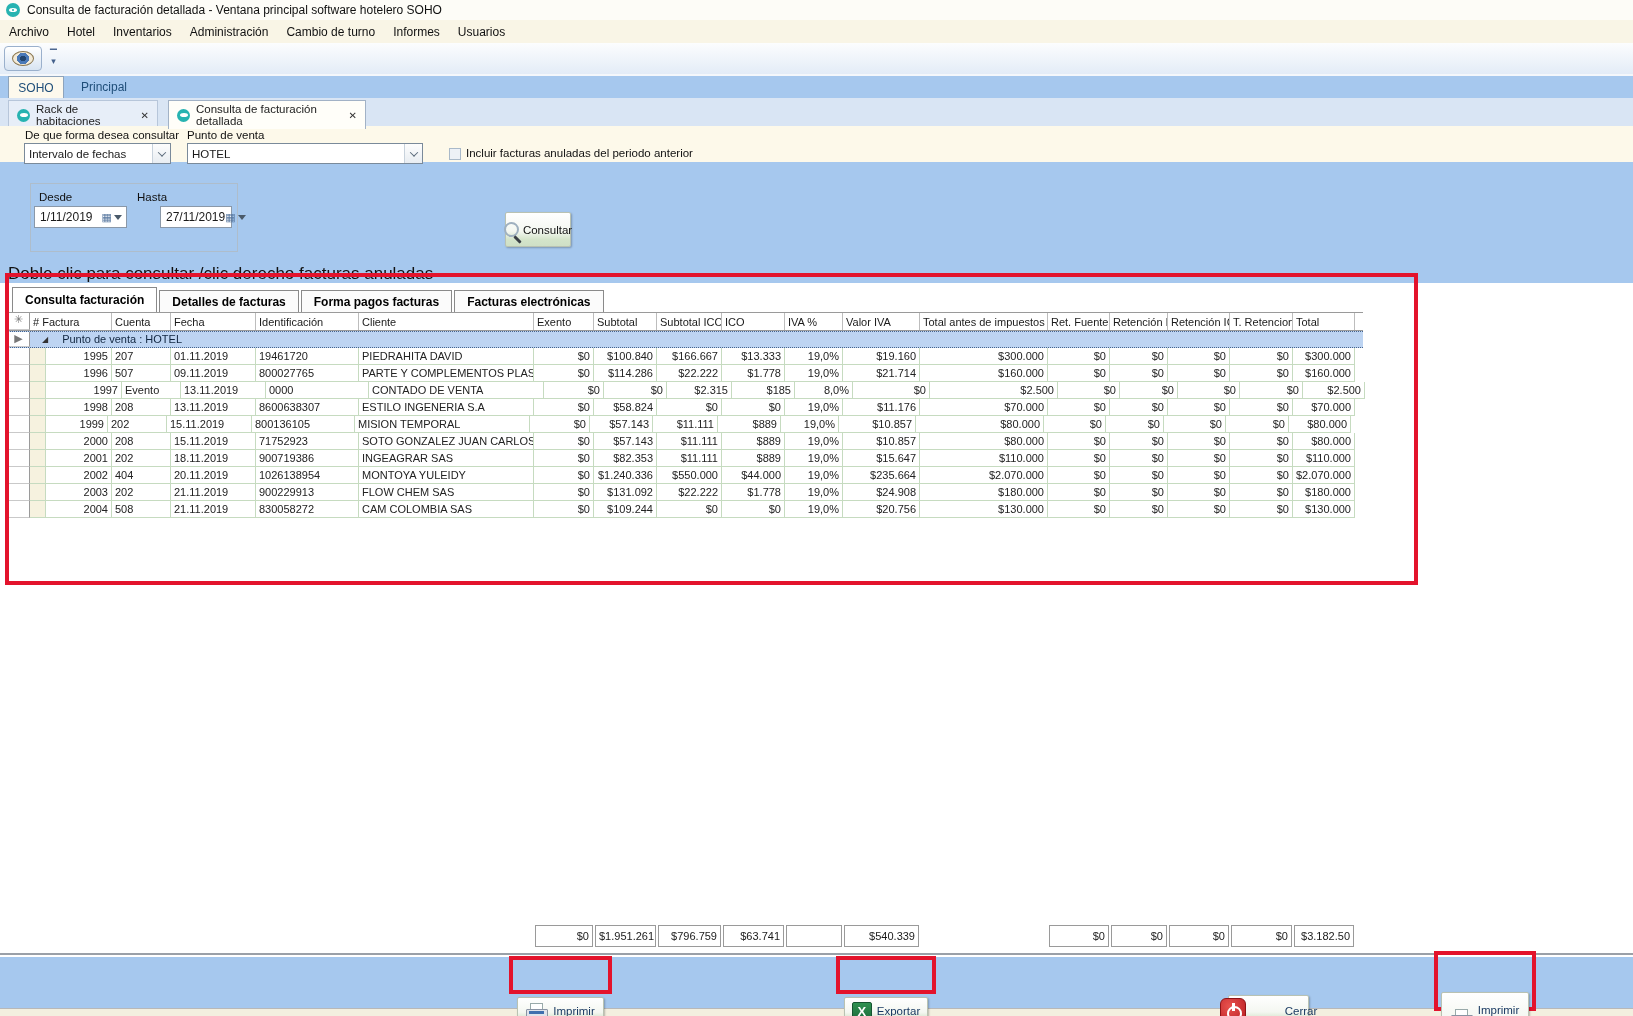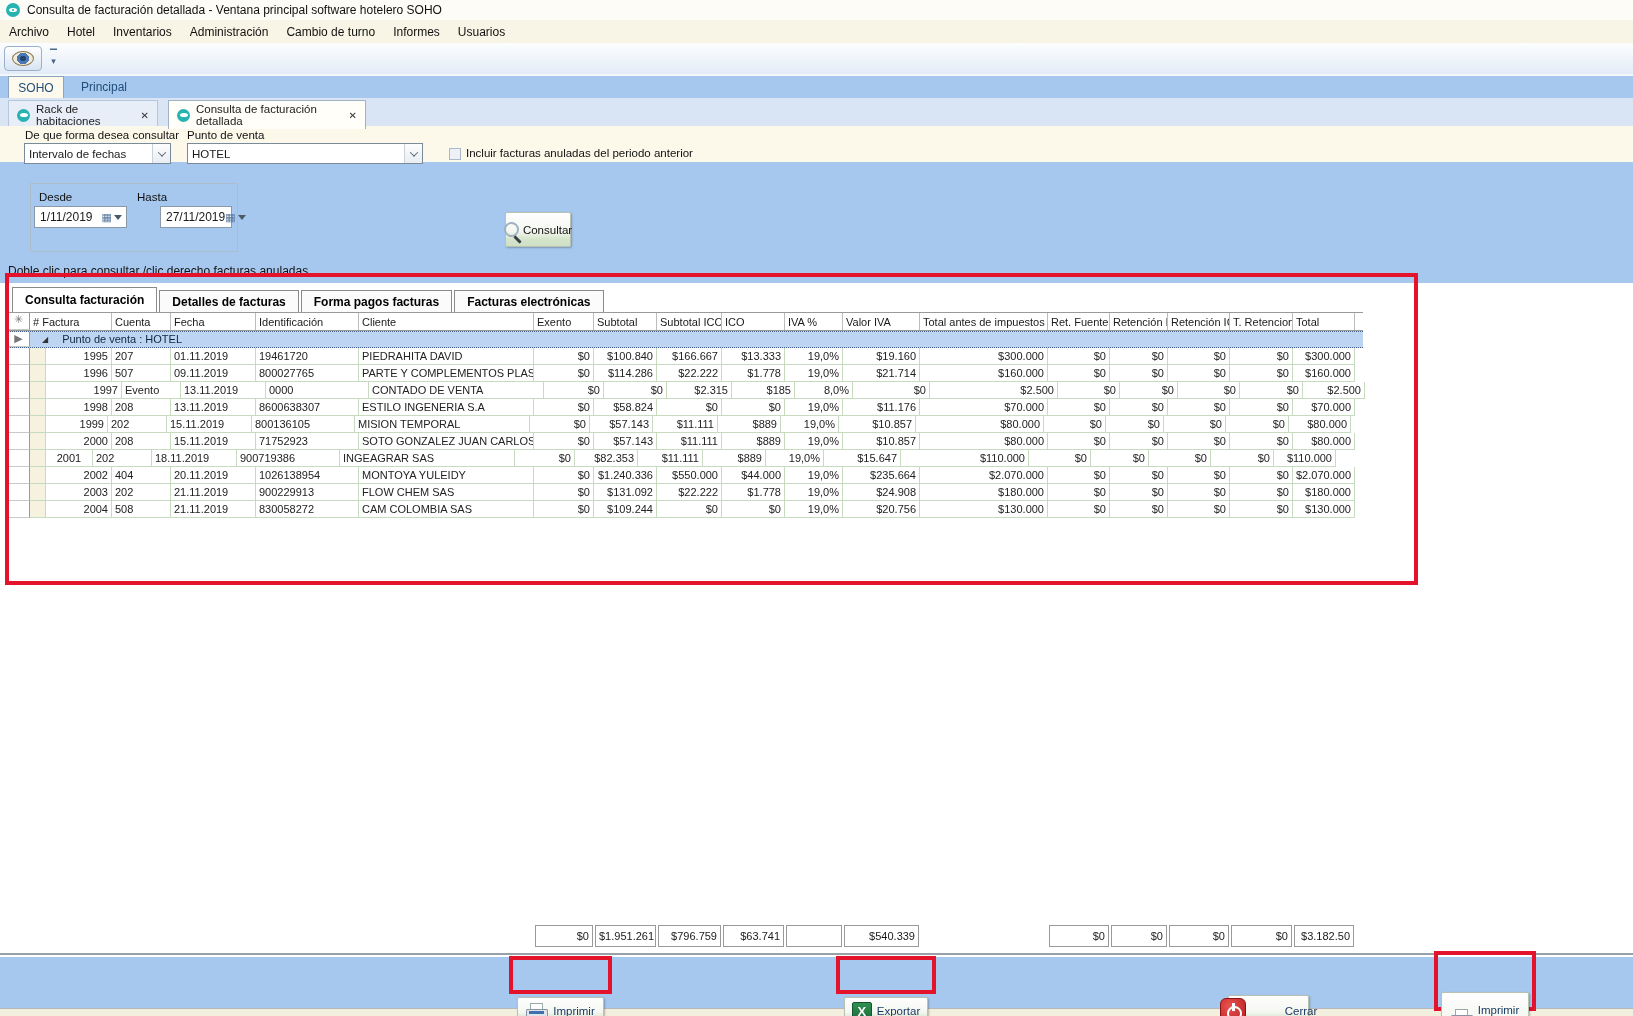--- a/index.html
+++ b/index.html
@@ -50,21 +50,21 @@
   .mag { width:15px; height:15px; border:2px solid #9fb0bf; border-radius:50%; position:relative; margin-right:4px; flex:none; }
   .mag::after { content:""; position:absolute; width:3px; height:9px; background:#3a3f46; left:10px; top:11px; transform:rotate(-45deg); border-radius:1px; }
 
   .dategroup { position:absolute; left:30px; top:183px; width:208px; height:69px; border:1px solid #aebdcb; }
   .dg-label { position:absolute; top:7px; font-size:11.5px; color:#111; }
   .dateinput { position:absolute; top:22px; height:22px; background:#fff; border:1px solid #8a98a8; display:flex; align-items:center; font-size:12px; }
   .dateinput .dv { flex:1; padding-left:5px; }
   .dateinput .cal { font-size:11px; color:#5878a0; margin-right:2px; }
   .dateinput .arr { width:0; height:0; border-left:4px solid transparent; border-right:4px solid transparent; border-top:5px solid #4a5a6a; margin-right:4px; }
 
-  .hint { position:absolute; left:8px; top:264px; font-size:12px; color:#111; z-index:1; }
+  .hint { position:absolute; left:8px; top:264px; font-size:17px; color:#111; z-index:1; }
 
   .contentwhite { position:absolute; left:0; top:283px; width:1633px; height:675px; background:#fff; }
 
   .red-rect { position:absolute; border:4px solid #e3132c; z-index:30; pointer-events:none; }
   #annot-main { left:5px; top:273px; width:1413px; height:312px; }
   #annot-imprimir { left:509px; top:956px; width:103px; height:38px; }
   #annot-exportar { left:836px; top:956px; width:100px; height:38px; }
   #annot-todas { left:1434px; top:951px; width:102px; height:60px; }
 
   
@@ -362,21 +362,21 @@
       <div class="gc num" style="width: 128px;">$80.000</div>
       <div class="gc num" style="width: 62px;">$0</div>
       <div class="gc num" style="width: 58px;">$0</div>
       <div class="gc num" style="width: 62px;">$0</div>
       <div class="gc num" style="width: 63px;">$0</div>
       <div class="gc num" style="width: 62px;">$80.000</div>
     </div>
     <div class="g-row g-data">
       <div class="sel" style="width: 22px;"></div>
       <div class="indent" style="width: 16px;"></div>
-      <div class="gc num" style="width: 47px; text-align: center;">2001</div>
+      <div class="gc num" style="width: 66px;">2001</div>
       <div class="gc " style="width: 59px;">202</div>
       <div class="gc " style="width: 85px;">18.11.2019</div>
       <div class="gc " style="width: 103px;">900719386</div>
       <div class="gc " style="width: 175px;">INGEAGRAR SAS</div>
       <div class="gc num" style="width: 60px;">$0</div>
       <div class="gc num" style="width: 63px;">$82.353</div>
       <div class="gc num" style="width: 65px;">$11.111</div>
       <div class="gc num" style="width: 63px;">$889</div>
       <div class="gc num" style="width: 58px;">19,0%</div>
       <div class="gc num" style="width: 77px;">$15.647</div>

